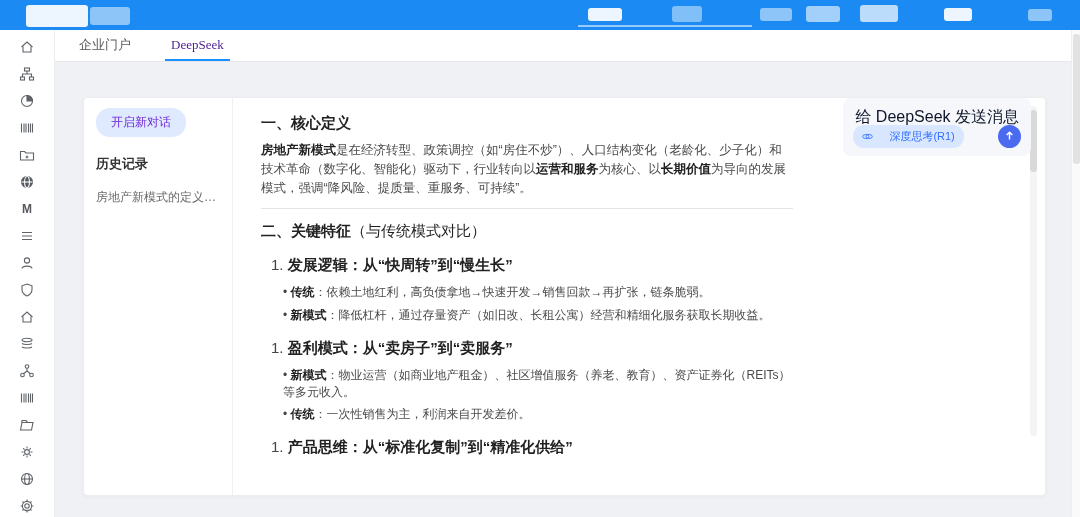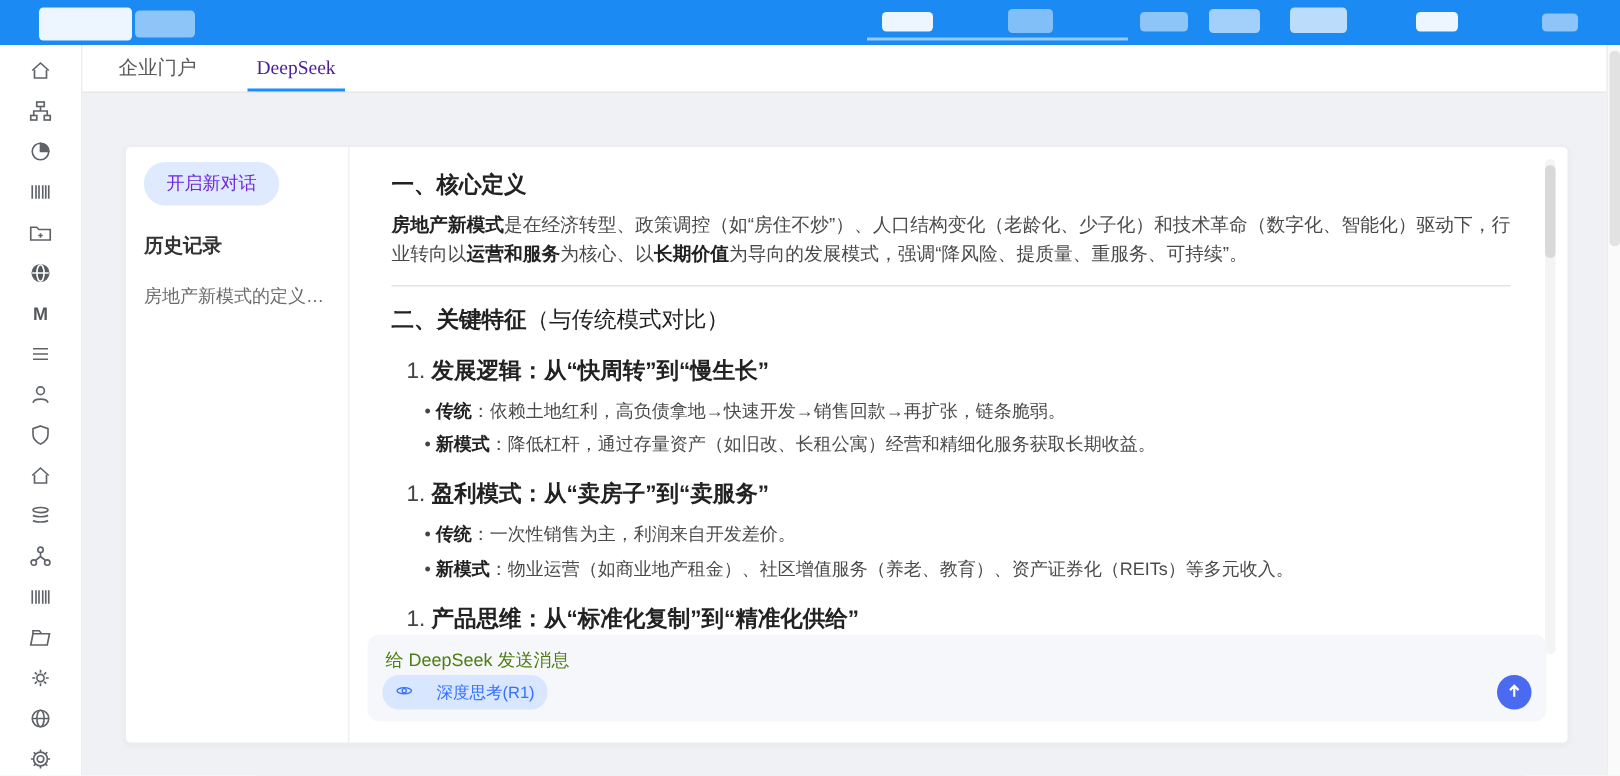--- a/index.html
+++ b/index.html
@@ -31,38 +31,38 @@
   .card { position:absolute; left:28px; top:35px; width:963px; height:399px; background:#fff;
           border:1px solid #ebedf0; border-radius:4px; box-shadow:0 1px 4px rgba(0,0,0,.04); display:flex; }
 
   .panel { width:149px; border-right:1px solid #f0f0f0; padding:10px 12px; flex-shrink:0; }
   .new-chat { display:inline-block; background:#dfeaff; color:#6d28d9; border:none; border-radius:14px;
               font-size:12px; padding:6px 15px; cursor:pointer; font-family:inherit; }
   .history-title { margin-top:18px; font-size:13px; font-weight:bold; color:#333; }
   .history-item { margin-top:16px; font-size:12px; color:#6b6b6b; white-space:nowrap; overflow:hidden;
                   text-overflow:ellipsis; cursor:pointer; }
 
-  .chat { flex:1; position:relative; display:flex; flex-direction:column; }
+  .chat { flex:1; position:relative; display:flex; flex-direction:row; }
   .msgs { flex:1; overflow:hidden; padding:10px 38px 4px 28px; }
   .blk-h { font-size:15px; color:#1f1f1f; margin:6px 0 8px; font-weight:normal; }
   .blk-p { font-size:12.5px; color:#4a4a4a; line-height:1.5; margin:0 0 8px; }
   .blk-hr { border-top:1px solid #e4e4e4; margin:11px 0 13px; }
   .blk-num { font-size:15px; color:#1f1f1f; margin:15px 0 0 10px; }
   .blk-num .num { color:#444; font-weight:normal; }
   .blk-ul { margin:9px 0 0 22px; list-style:none; }
   .blk-ul li { font-size:12px; color:#4a4a4a; line-height:1.4; margin:6px 0; }
   .blk-ul li::before { content:"•  "; color:#444; }
   .b { font-weight:bold; color:#222; }
 
   .vtrack { position:absolute; right:8px; top:8px; width:7px; height:330px; background:#f4f4f4; border-radius:4px; }
   .vthumb { width:7px; height:62px; margin-top:4px; background:#d9d9d9; border-radius:4px; }
 
   .composer { position:relative; margin:0 14px 14px 12px; height:58px; background:#f5f7fb;
               border-radius:8px; flex-shrink:0; }
-  .placeholder { padding:9px 12px; font-size:12px; color:#4d7c0f; cursor:text; }
+  .placeholder { padding:9px 12px; font-size:16px; color:#0f172a; cursor:text; }
   .chip { position:absolute; left:10px; bottom:8px; display:flex; align-items:flex-end; gap:16px;
           background:#d9e6ff; color:#3370ff; border:none; border-radius:11px; font-size:11px;
           padding:4px 9px; cursor:pointer; font-family:inherit; }
   .chip svg { width:11px; height:11px; stroke:#3370ff; fill:none; stroke-width:1.3; }
   .send { position:absolute; right:10px; bottom:8px; width:23px; height:23px; border-radius:50%;
           background:#4a6af0; border:none; cursor:pointer; display:flex; align-items:center; justify-content:center; }
   .send svg { width:13px; height:13px; stroke:#fff; fill:none; stroke-width:1.8; }
 
   .page-scroll { position:absolute; right:0; top:30px; width:9px; height:487px; background:#fafafa;
                  border-left:1px solid #eee; }
@@ -221,22 +221,22 @@
             <p class="blk-p"><span class="b">房地产新模式</span><span>是在经济转型、政策调控（如“房住不炒”）、人口结构变化（老龄化、少子化）和技术革命（数字化、智能化）驱动下，行业转向以</span><span class="b">运营和服务</span><span>为核心、以</span><span class="b">长期价值</span><span>为导向的发展模式，强调“降风险、提质量、重服务、可持续”。</span></p>
             <div class="blk-hr"></div>
             <h3 class="blk-h"><span class="b">二、关键特征</span><span>（与传统模式对比）</span></h3>
             <div class="blk-num"><span class="num">1. </span><span class="b">发展逻辑：从“快周转”到“慢生长”</span></div>
             <ul class="blk-ul">
               <li><span class="b">传统</span>：依赖土地红利，高负债拿地→快速开发→销售回款→再扩张，链条脆弱。</li>
               <li><span class="b">新模式</span>：降低杠杆，通过存量资产（如旧改、长租公寓）经营和精细化服务获取长期收益。</li>
             </ul>
             <div class="blk-num"><span class="num">1. </span><span class="b">盈利模式：从“卖房子”到“卖服务”</span></div>
             <ul class="blk-ul">
+              <li><span class="b">新模式</span>：物业运营（如商业地产租金）、社区增值服务（养老、教育）、资产证券化（REITs）等多元收入。</li>
               <li><span class="b">传统</span>：一次性销售为主，利润来自开发差价。</li>
-              <li><span class="b">新模式</span>：物业运营（如商业地产租金）、社区增值服务（养老、教育）、资产证券化（REITs）等多元收入。</li>
             </ul>
             <div class="blk-num"><span class="num">1. </span><span class="b">产品思维：从“标准化复制”到“精准化供给”</span></div>
           </div>
         <div class="vtrack">
           <div class="vthumb"></div>
         </div>
         <div class="composer">
           <div class="placeholder">给 DeepSeek 发送消息</div>
           <button class="chip">
             <span>

